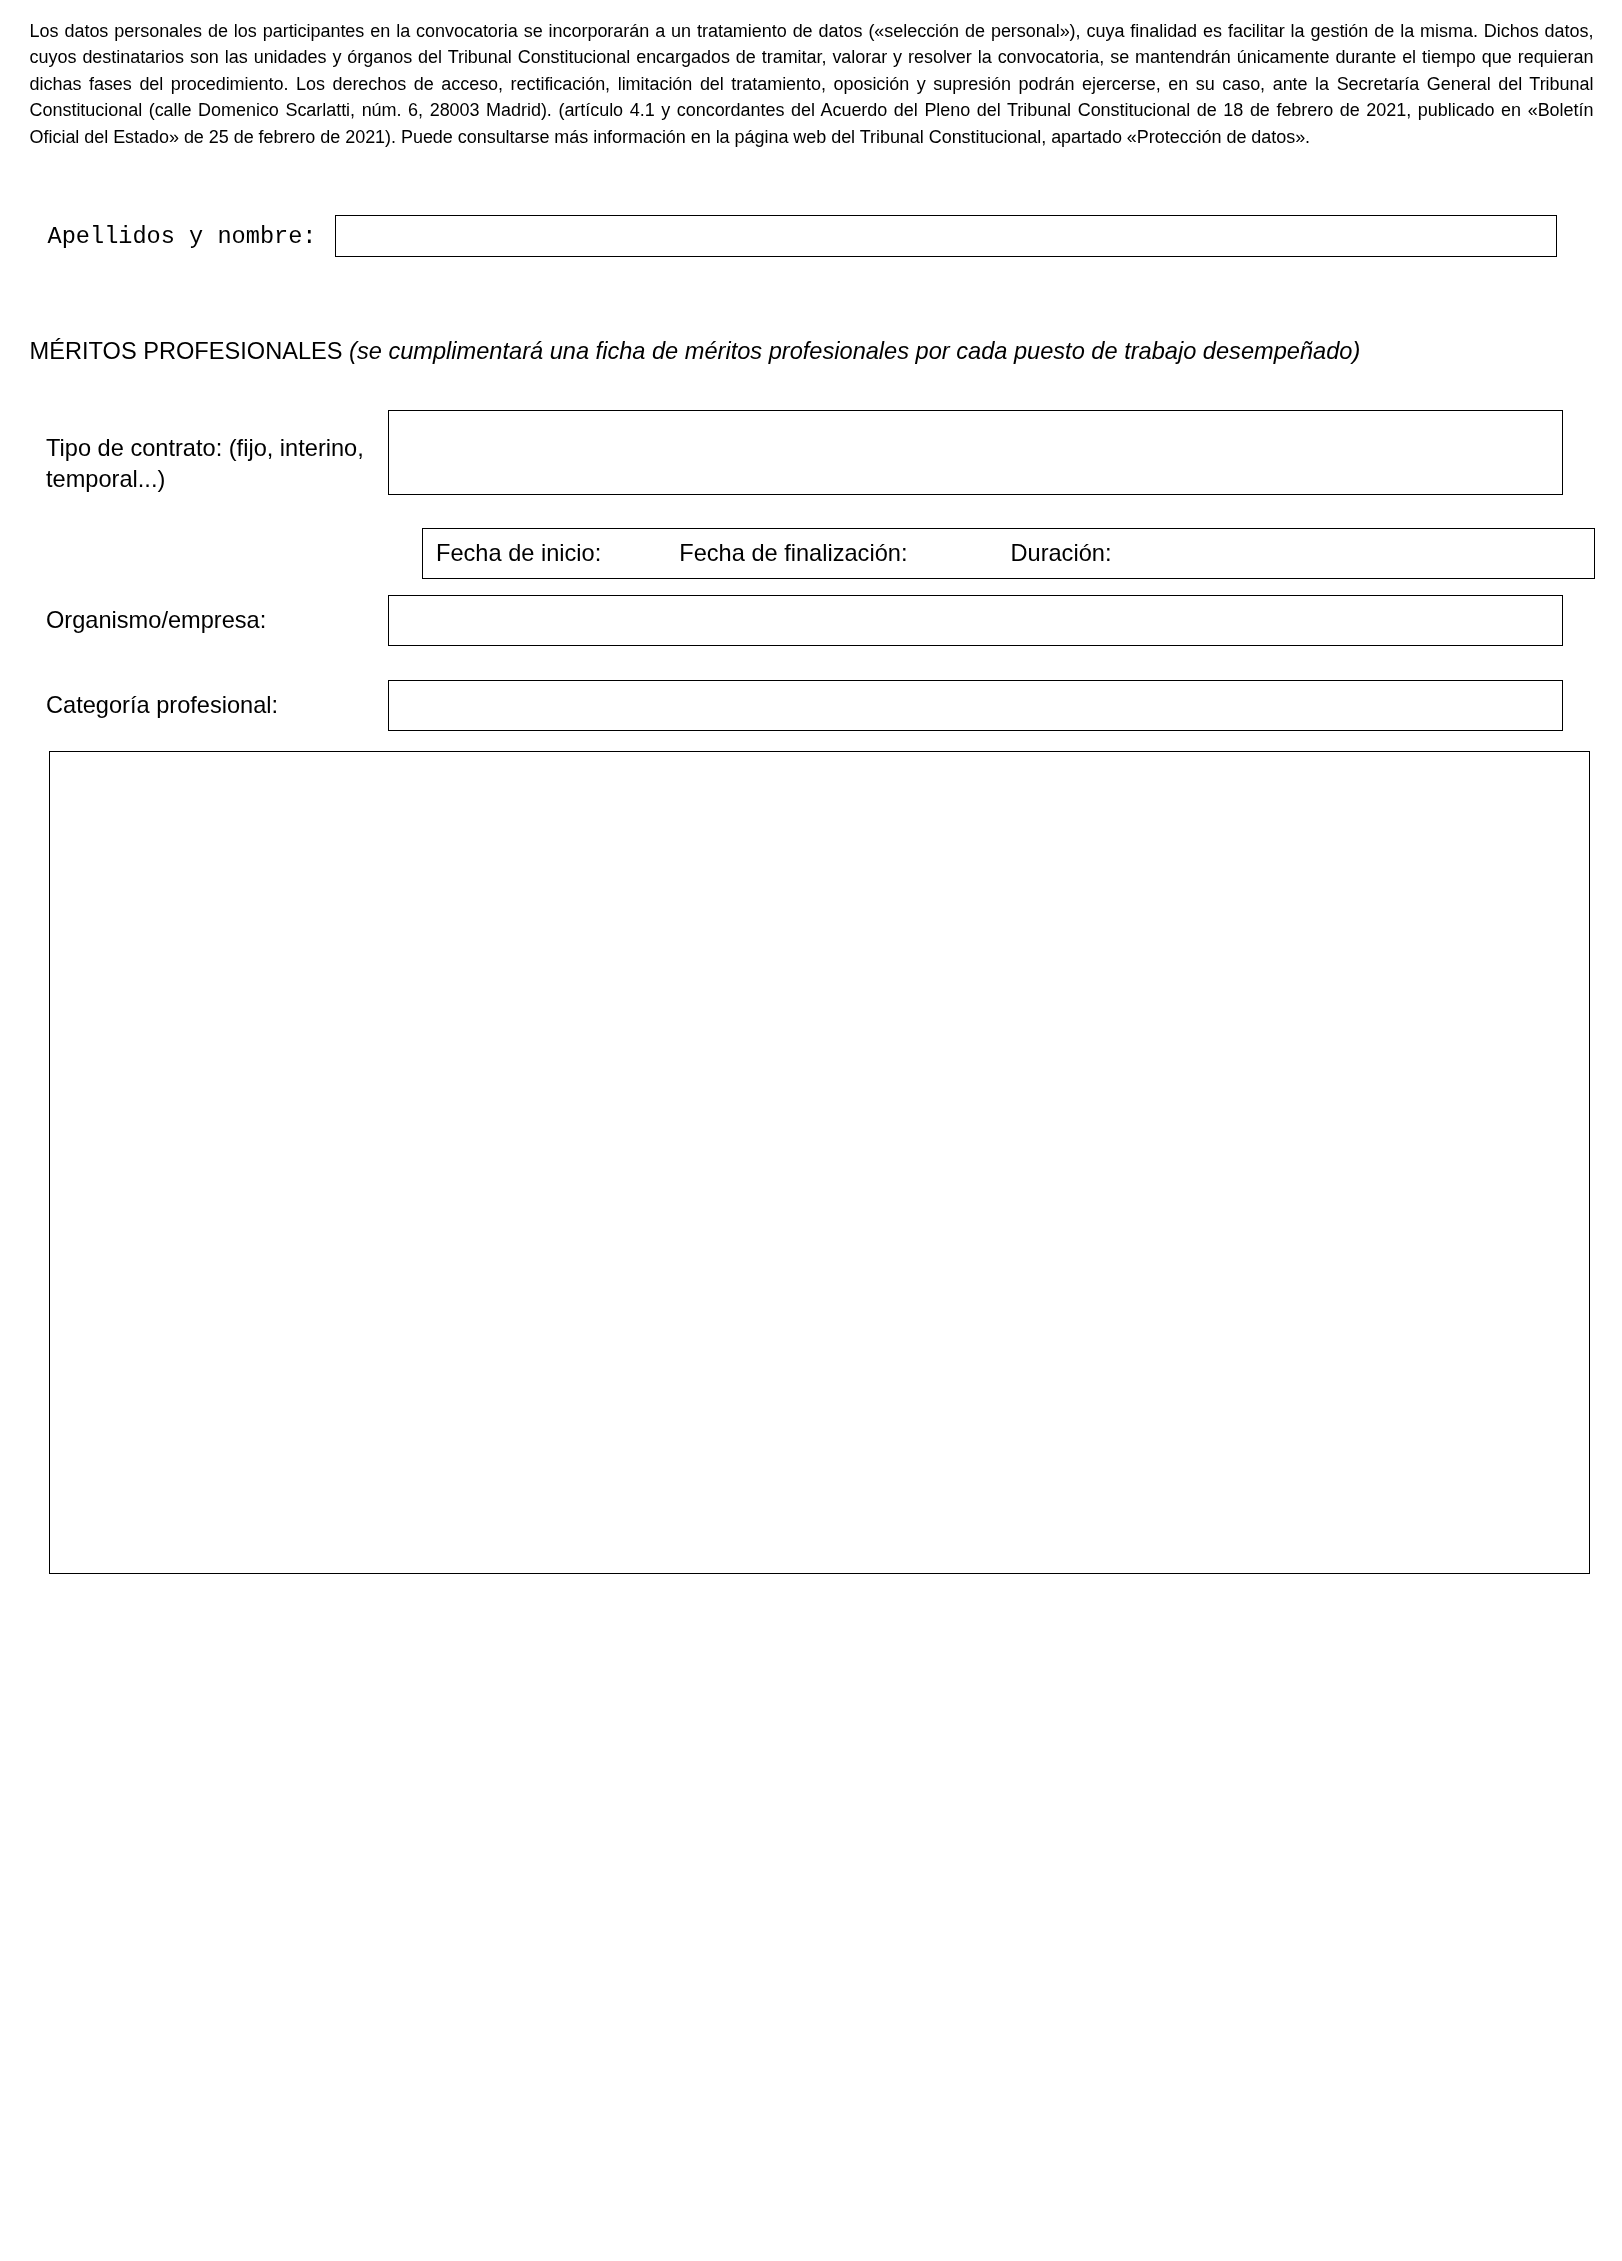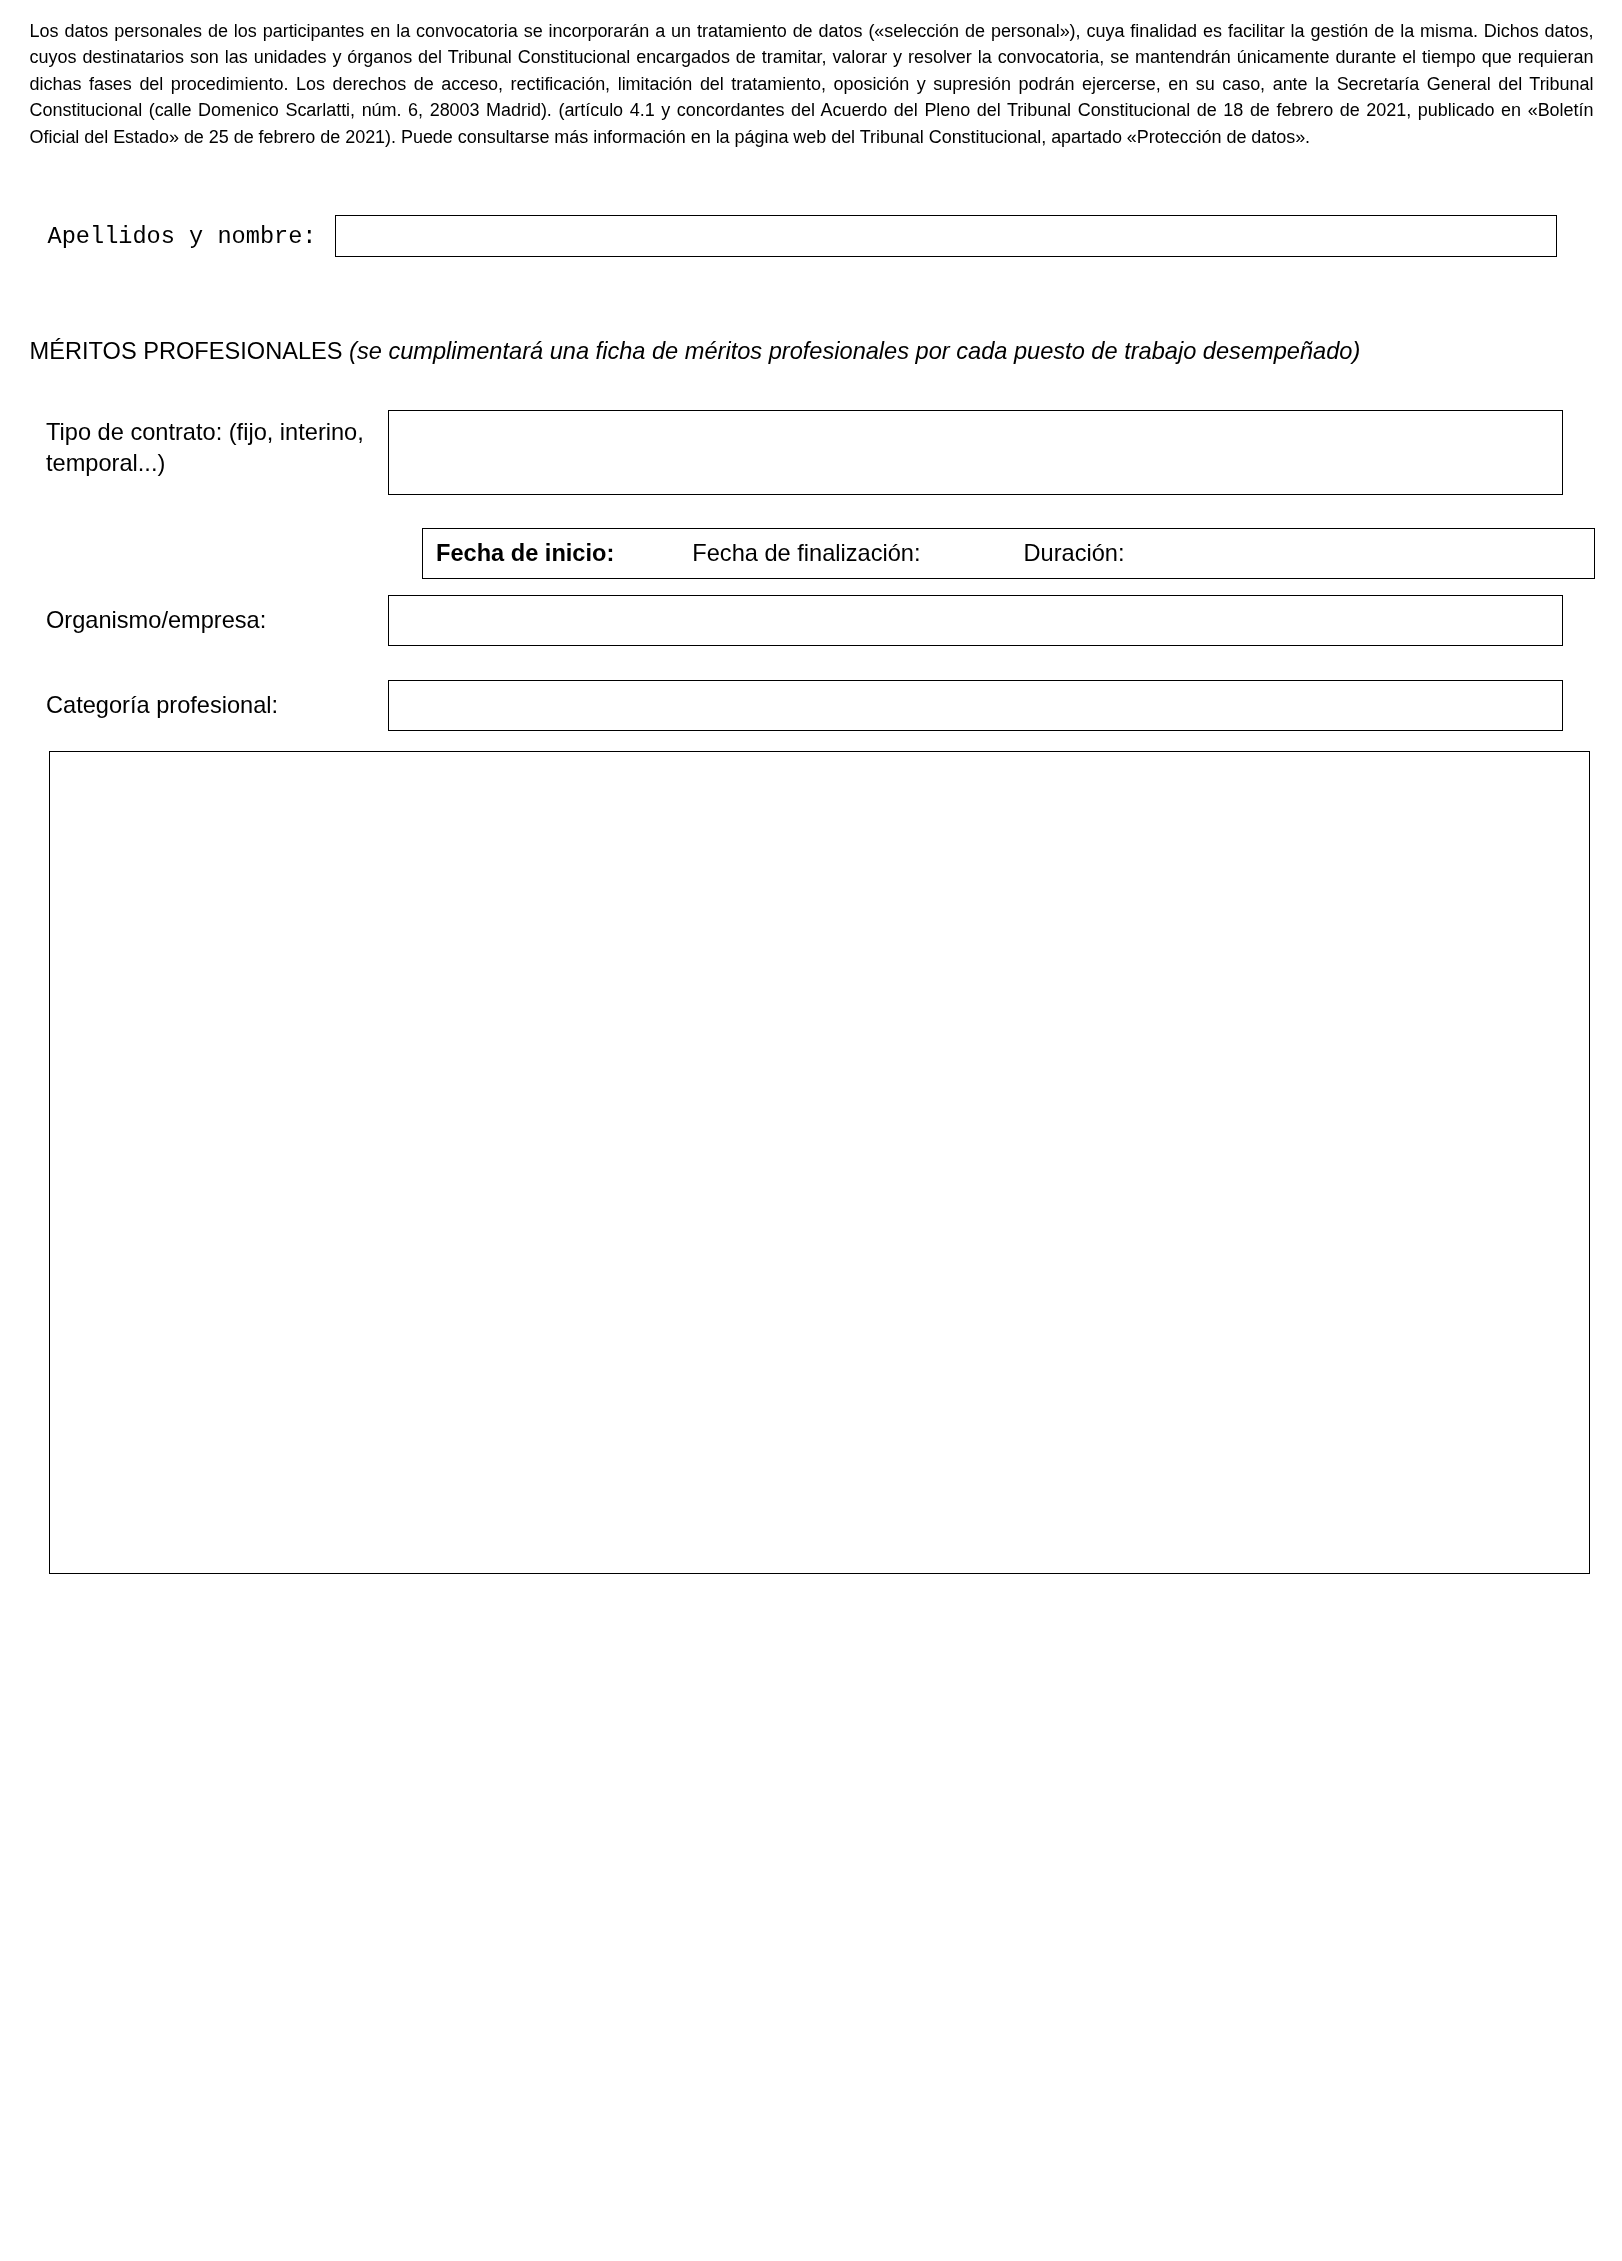--- a/index.html
+++ b/index.html
@@ -72,21 +72,21 @@
     text-align: justify;
     text-justify: inter-word;
   }
   .merits-title em {
     font-style: italic;
   }
   
   .contract-row {
     margin-top: 41px;
     padding-left: 18px;
-    align-items: flex-start;
+    align-items: flex-end;
   }
   .contract-label {
     width: 342px;
     padding-top: 6.5px;
   }
   .contract-field {
     height: 85px;
     width: 1175px;
   }
   .dates-row {
@@ -95,21 +95,21 @@
   }
   .dates-field {
     height: 51px;
     width: 1175px;
     display: flex;
     align-items: center;
   }
   .dates-field span {
     font-size: 23.6px;
   }
-  .d1 { padding-left: 13px; font-weight: bold; }
+  .d1 { padding-left: 13px; }
   .d2 { padding-left: 78px; }
   .d3 { padding-left: 103px; }
 
   .org-row {
     margin-top: 16px;
     padding-left: 18px;
     align-items: center;
   }
   .org-label { width: 342px; }
   .org-field {

